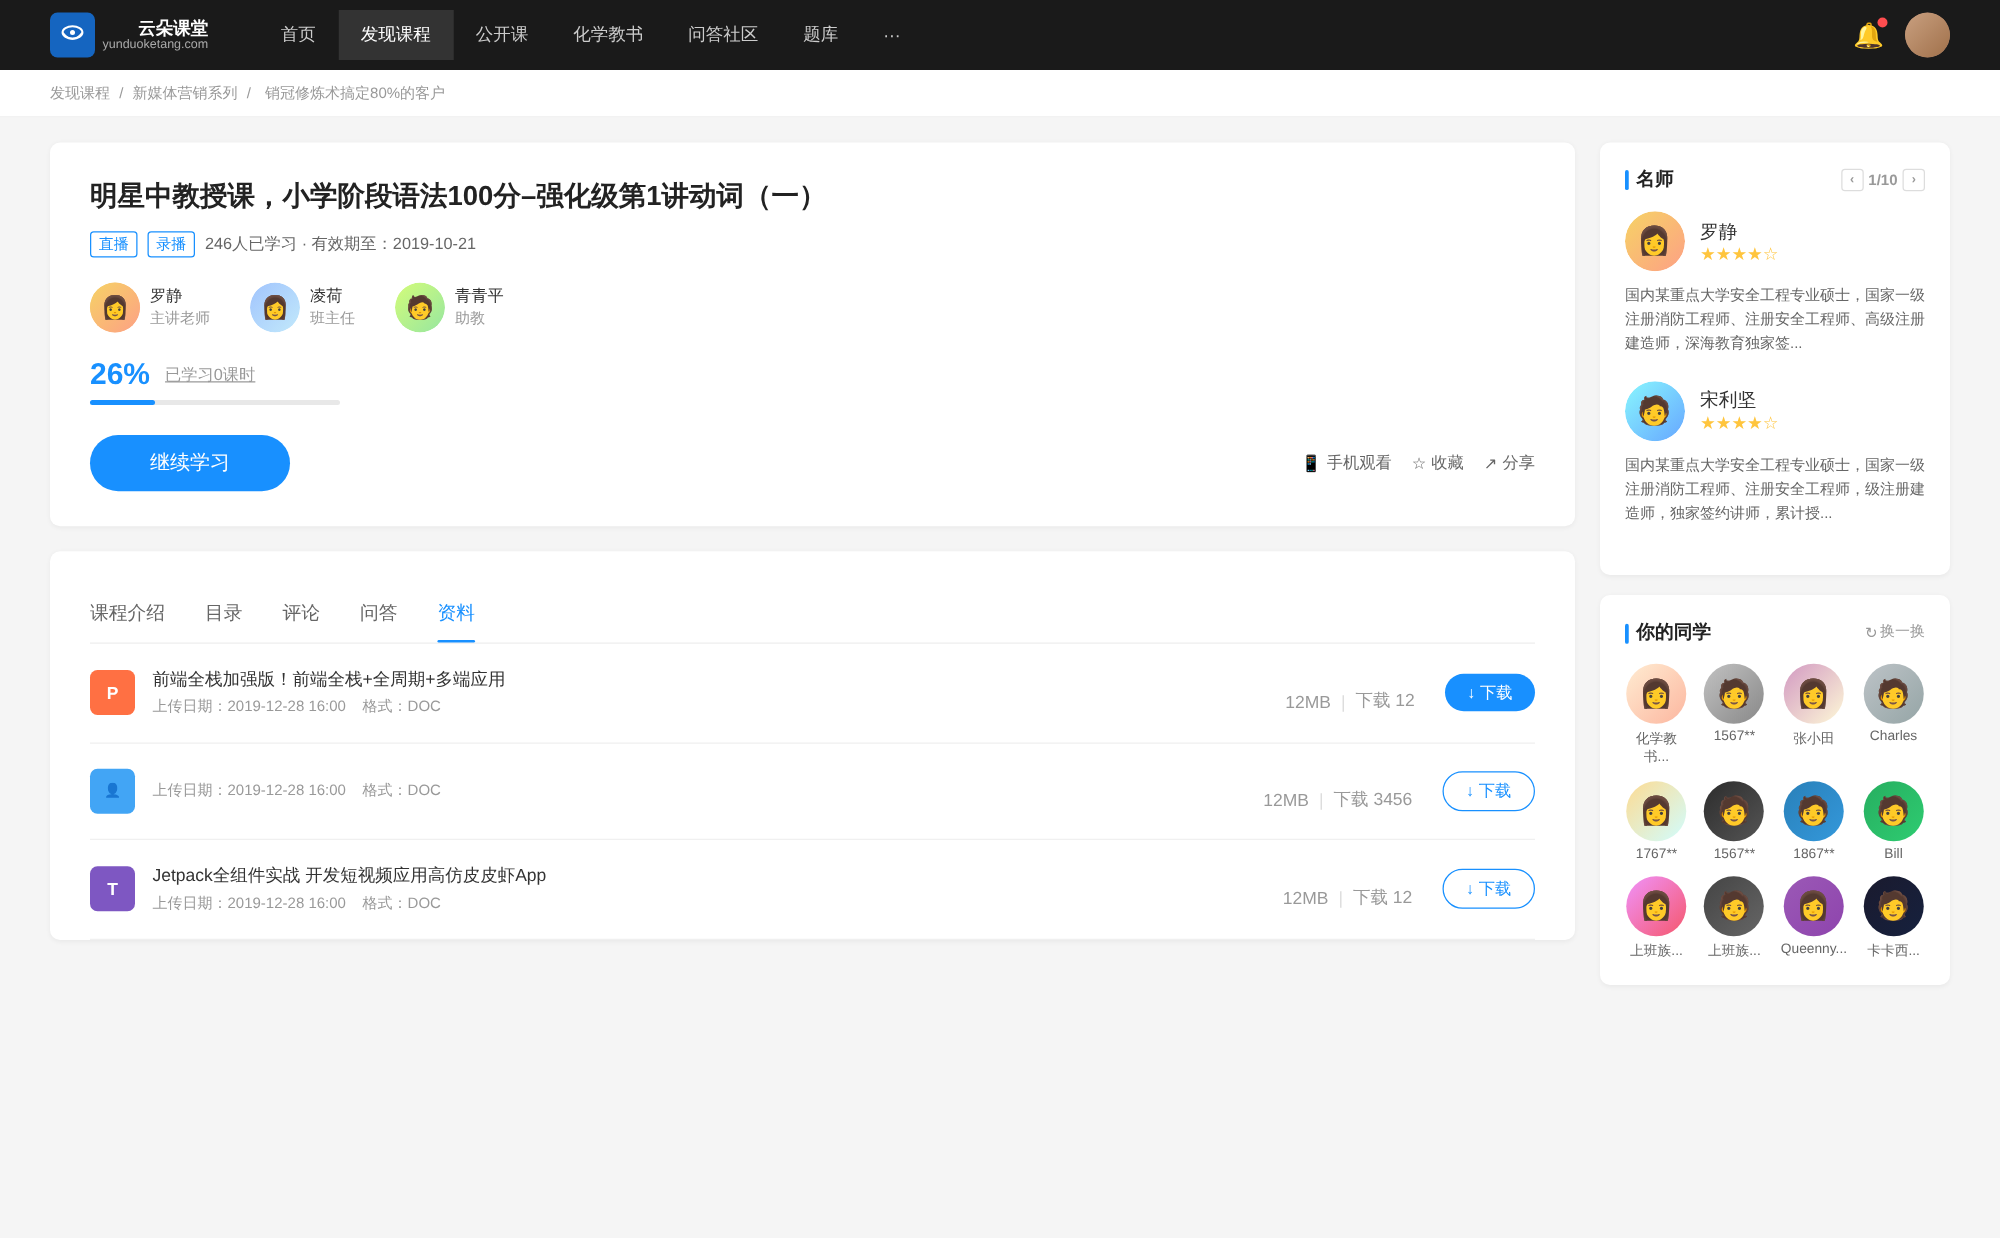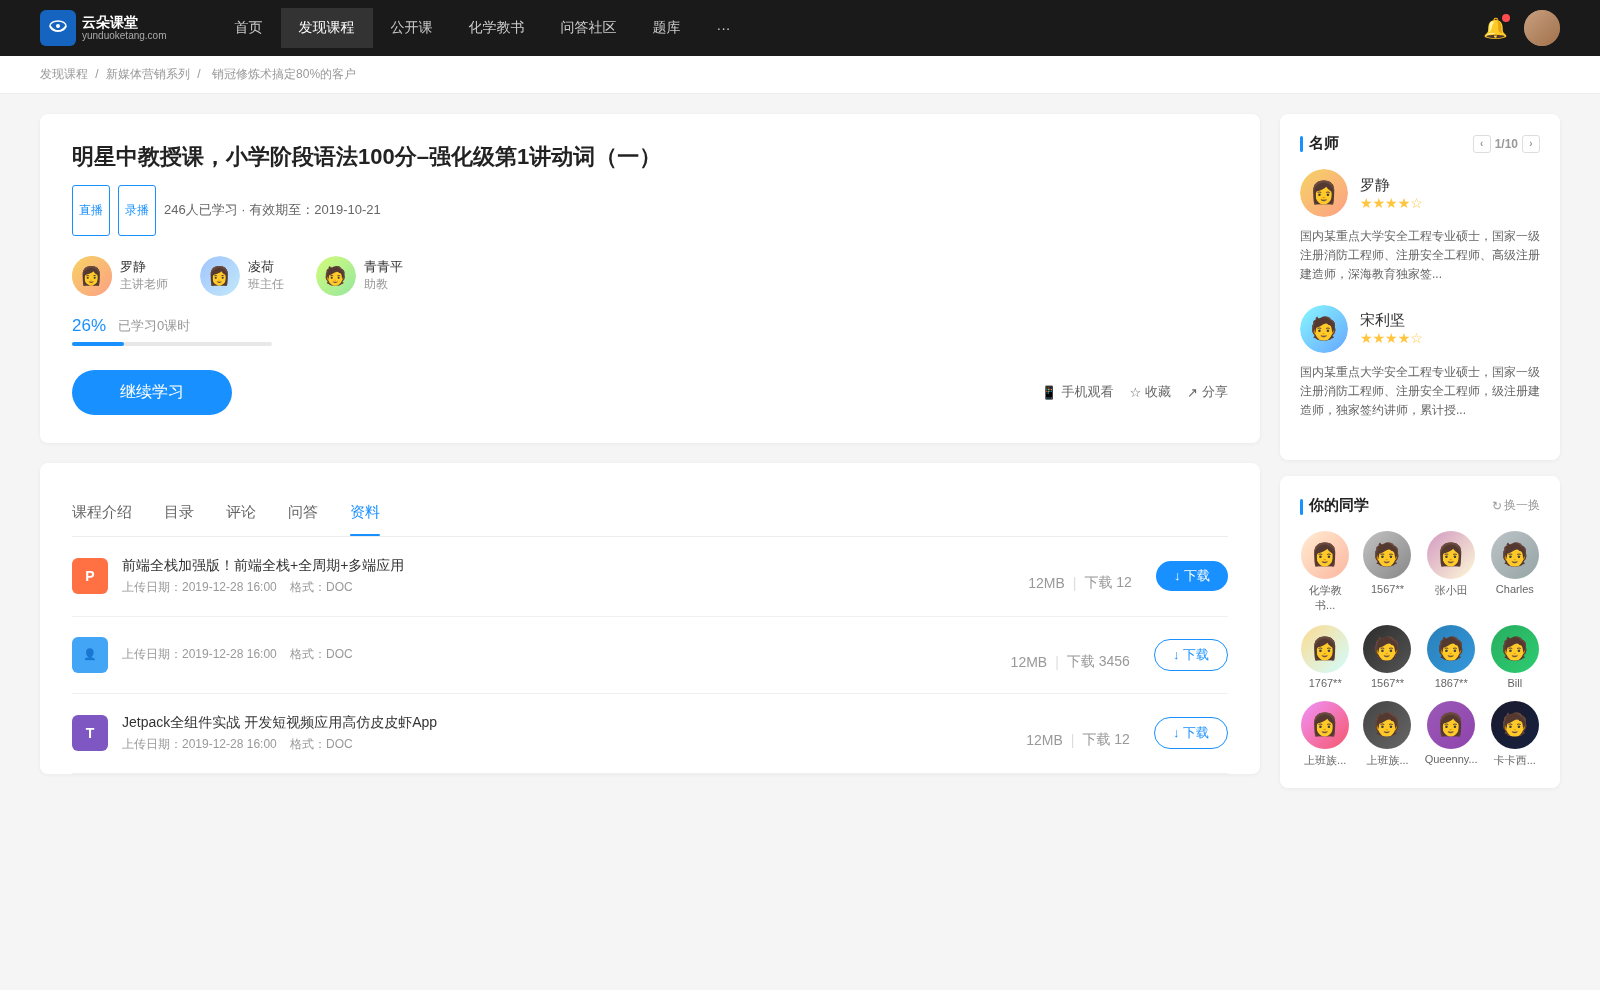--- a/index.html
+++ b/index.html
@@ -1,20 +1,20 @@
 <!DOCTYPE html>
 <html><head>
   <meta charset="utf-8">
   <style>
     * { box-sizing: border-box; margin: 0; padding: 0; }
     body { font-family: -apple-system, BlinkMacSystemFont, "PingFang SC", "Microsoft YaHei", sans-serif; background: #f5f5f5; font-size: 14px; color: #333; }
 
     
     .nav { background: #1a1a1a; height: 56px; display: flex; align-items: center; padding: 0 40px; }
-    .nav-logo { display: flex; align-items: center; margin-right: 50px; }
+    .nav-logo { display: flex; align-items: center; margin-right: 40px; text-align: right; }
     .nav-logo-box { background: #1565c0; border-radius: 6px; width: 36px; height: 36px; display: flex; align-items: center; justify-content: center; color: white; font-size: 18px; font-weight: bold; }
     .nav-logo-text { color: white; font-size: 12px; margin-left: 6px; line-height: 1.2; }
     .nav-items { display: flex; align-items: center; gap: 0; flex: 1; }
     .nav-item { color: #ccc; padding: 0 18px; height: 40px; display: flex; align-items: center; cursor: pointer; font-size: 14px; }
     .nav-item.active { background: #333; color: white; }
     .nav-right { display: flex; align-items: center; gap: 16px; margin-left: auto; }
     .nav-bell { color: #ccc; font-size: 20px; position: relative; cursor: pointer; }
     .nav-bell-dot { position: absolute; top: -2px; right: -2px; width: 8px; height: 8px; background: #ff4d4f; border-radius: 50%; }
     .nav-avatar { width: 36px; height: 36px; border-radius: 50%; background: #b0856a; overflow: hidden; cursor: pointer; display: flex; align-items: center; justify-content: center; }
 
@@ -25,39 +25,39 @@
 
     
     .main { display: flex; padding: 20px 40px; gap: 20px; max-width: 1600px; }
 
     
     .content { flex: 1; }
     .card { background: white; border-radius: 8px; padding: 28px 32px; margin-bottom: 20px; box-shadow: 0 1px 4px rgba(0,0,0,0.05); }
 
     .course-title { font-size: 22px; font-weight: bold; color: #222; margin-bottom: 12px; line-height: 1.4; }
     .course-tags { display: flex; align-items: center; gap: 8px; margin-bottom: 16px; }
-    .tag { border: 1px solid; border-radius: 3px; padding: 16px 6px; font-size: 12px; }
+    .tag { border: 1px solid; border-radius: 3px; padding: 1px 6px; font-size: 12px; }
     .tag-live { border-color: #1890ff; color: #1890ff; }
     .tag-record { border-color: #1890ff; color: #1890ff; }
     .course-meta { color: #666; font-size: 13px; }
 
     .teachers { display: flex; gap: 32px; margin: 20px 0; }
     .teacher { display: flex; align-items: center; gap: 8px; }
     .teacher-avatar { width: 40px; height: 40px; border-radius: 50%; overflow: hidden; }
     .teacher-info { display: flex; flex-direction: column; }
     .teacher-name { font-size: 13px; color: #333; font-weight: 500; }
     .teacher-role { font-size: 12px; color: #999; }
 
     
     .av-luojing { background: linear-gradient(135deg, #f6d365, #fda085); }
 
     .progress-section { margin: 20px 0; }
     .progress-label { display: flex; align-items: center; gap: 12px; margin-bottom: 6px; }
-    .progress-pct { font-size: 17px; font-weight: normal; color: #1890ff; }
-    .progress-desc { font-size: 13px; color: #999; }
+    .progress-pct { font-size: 24px; font-weight: bold; color: #1890ff; }
+    .progress-desc { font-size: 13px; color: #999; text-decoration: underline; }
     .progress-bar-bg { width: 200px; height: 4px; background: #e8e8e8; border-radius: 2px; }
     .progress-bar-fill { height: 4px; background: #1890ff; border-radius: 2px; }
 
     .action-row { display: flex; align-items: center; gap: 12px; margin-top: 24px; }
     .btn-study { background: #1890ff; color: white; border: none; border-radius: 24px; padding: 12px 48px; font-size: 16px; cursor: pointer; }
     .action-links { margin-left: auto; display: flex; gap: 16px; }
     .action-link { display: flex; align-items: center; gap: 4px; color: #666; cursor: pointer; font-size: 13px; }
 
     
     .tabs { display: flex; gap: 32px; border-bottom: 1px solid #eee; padding-bottom: 0; margin-bottom: 0; }

